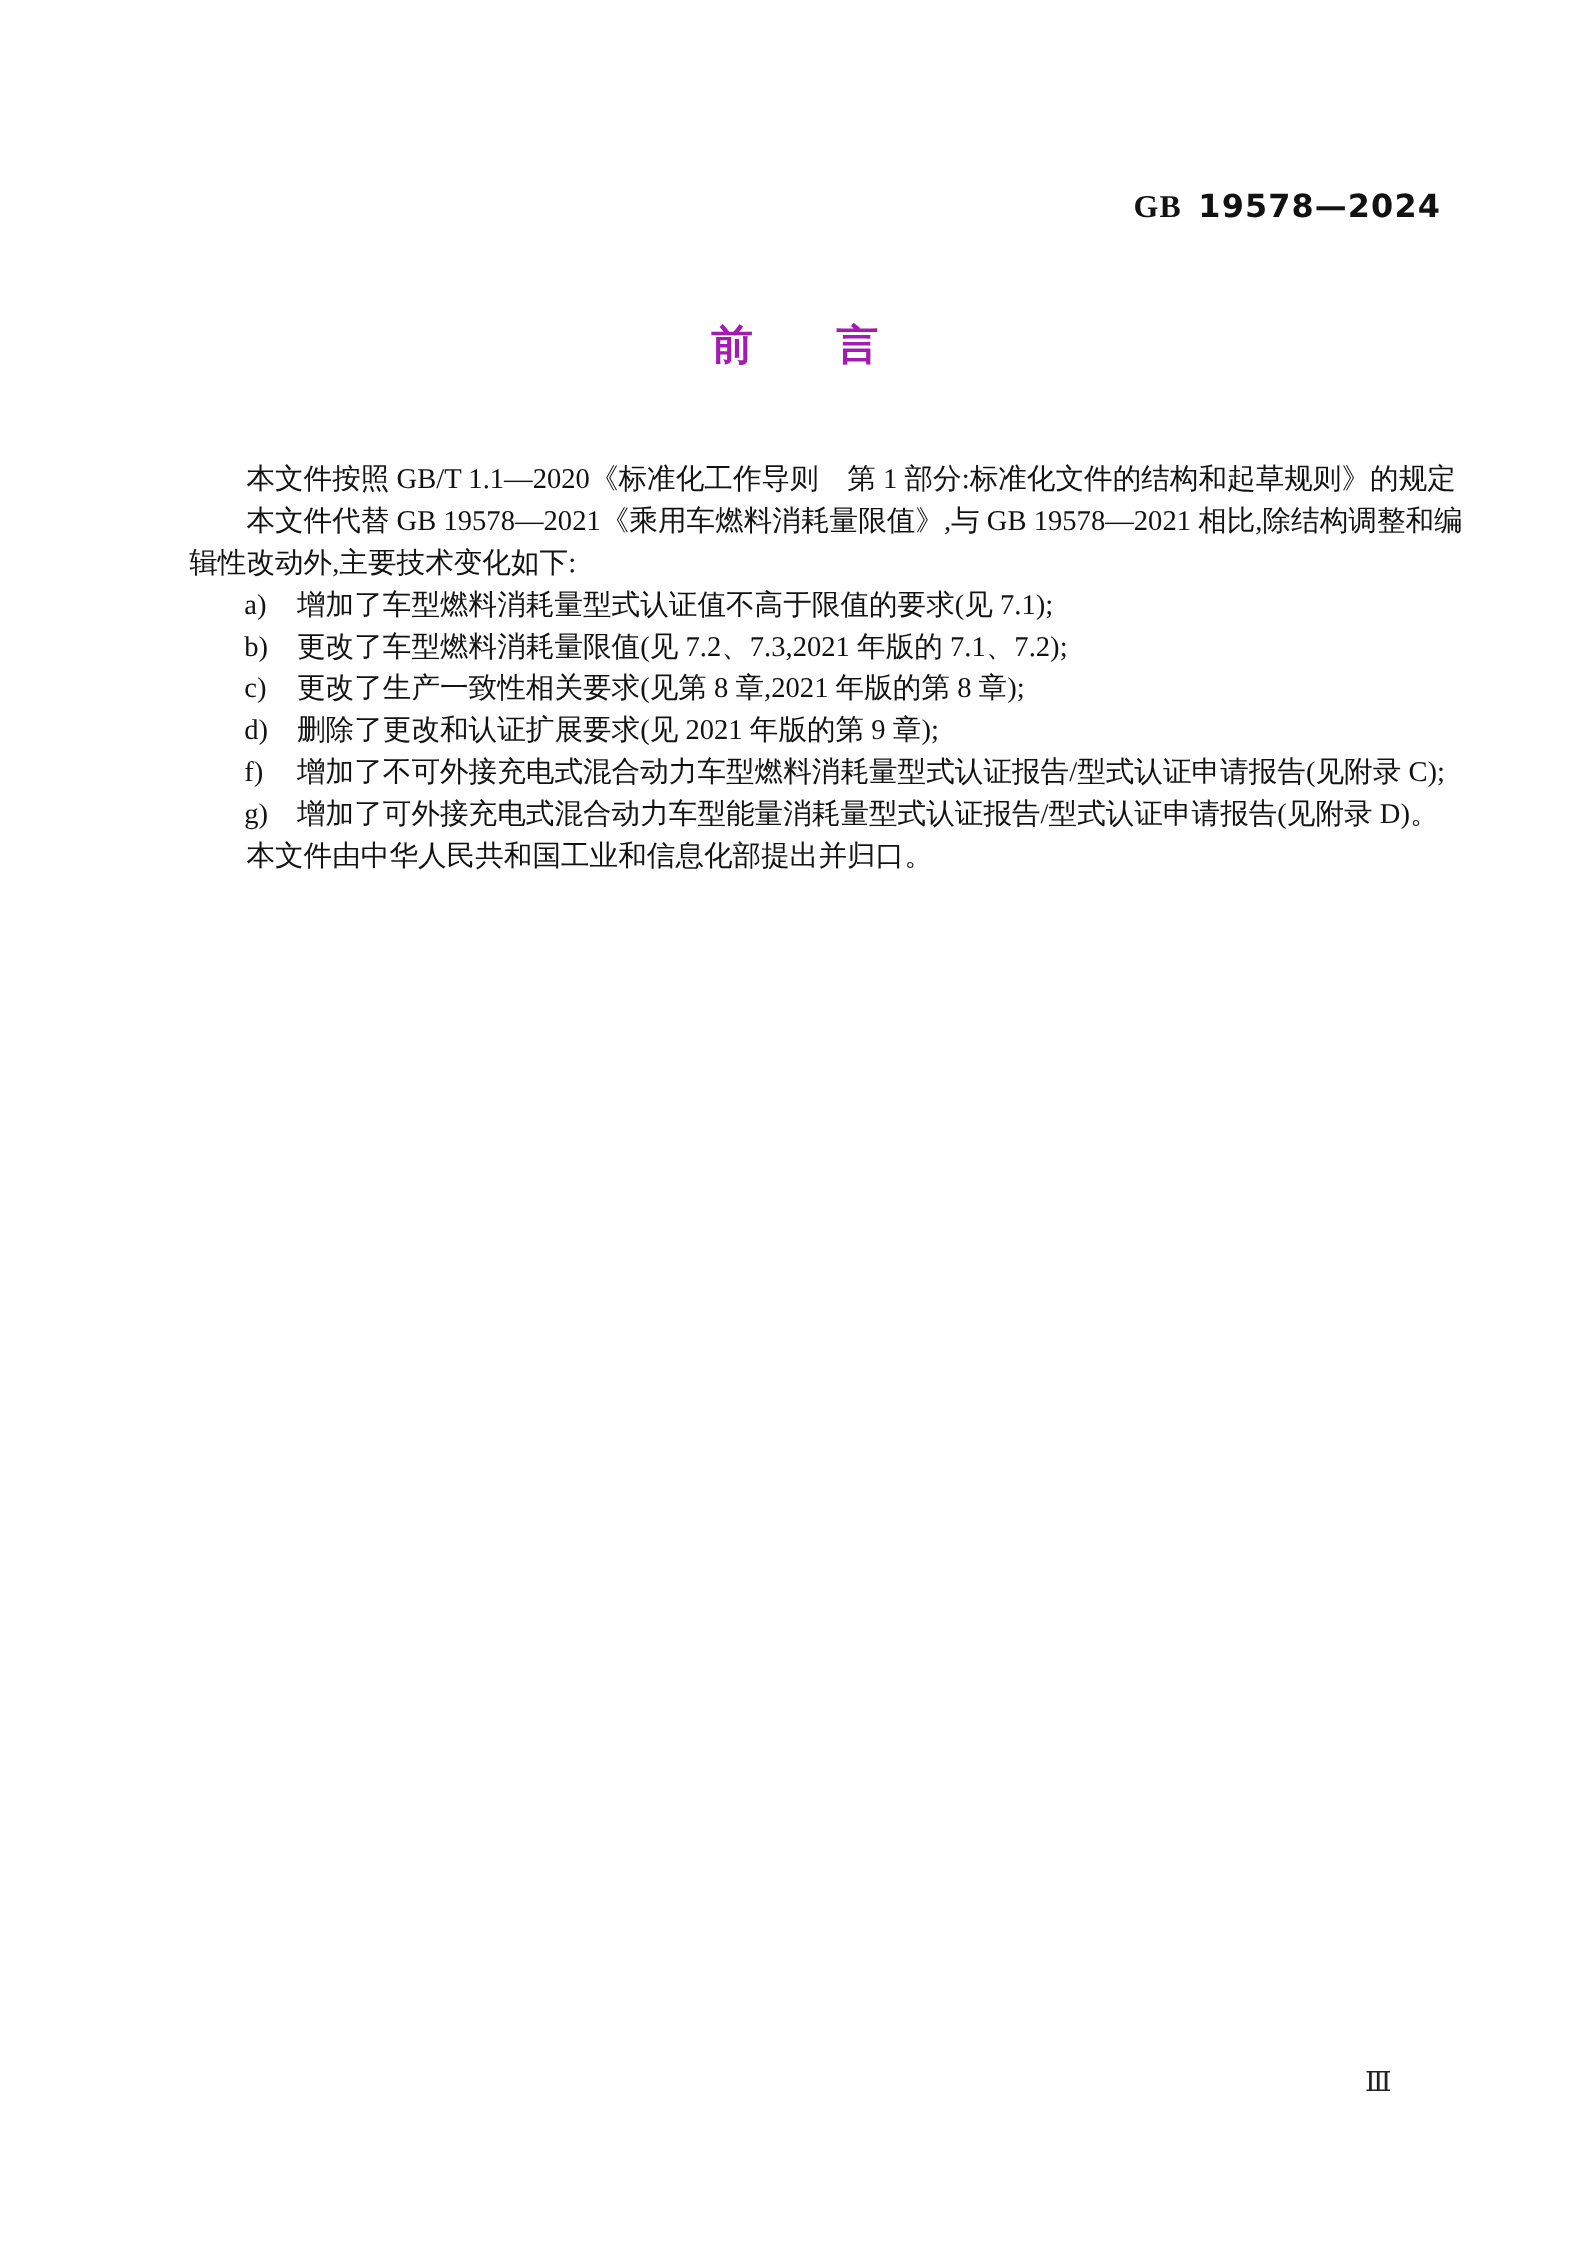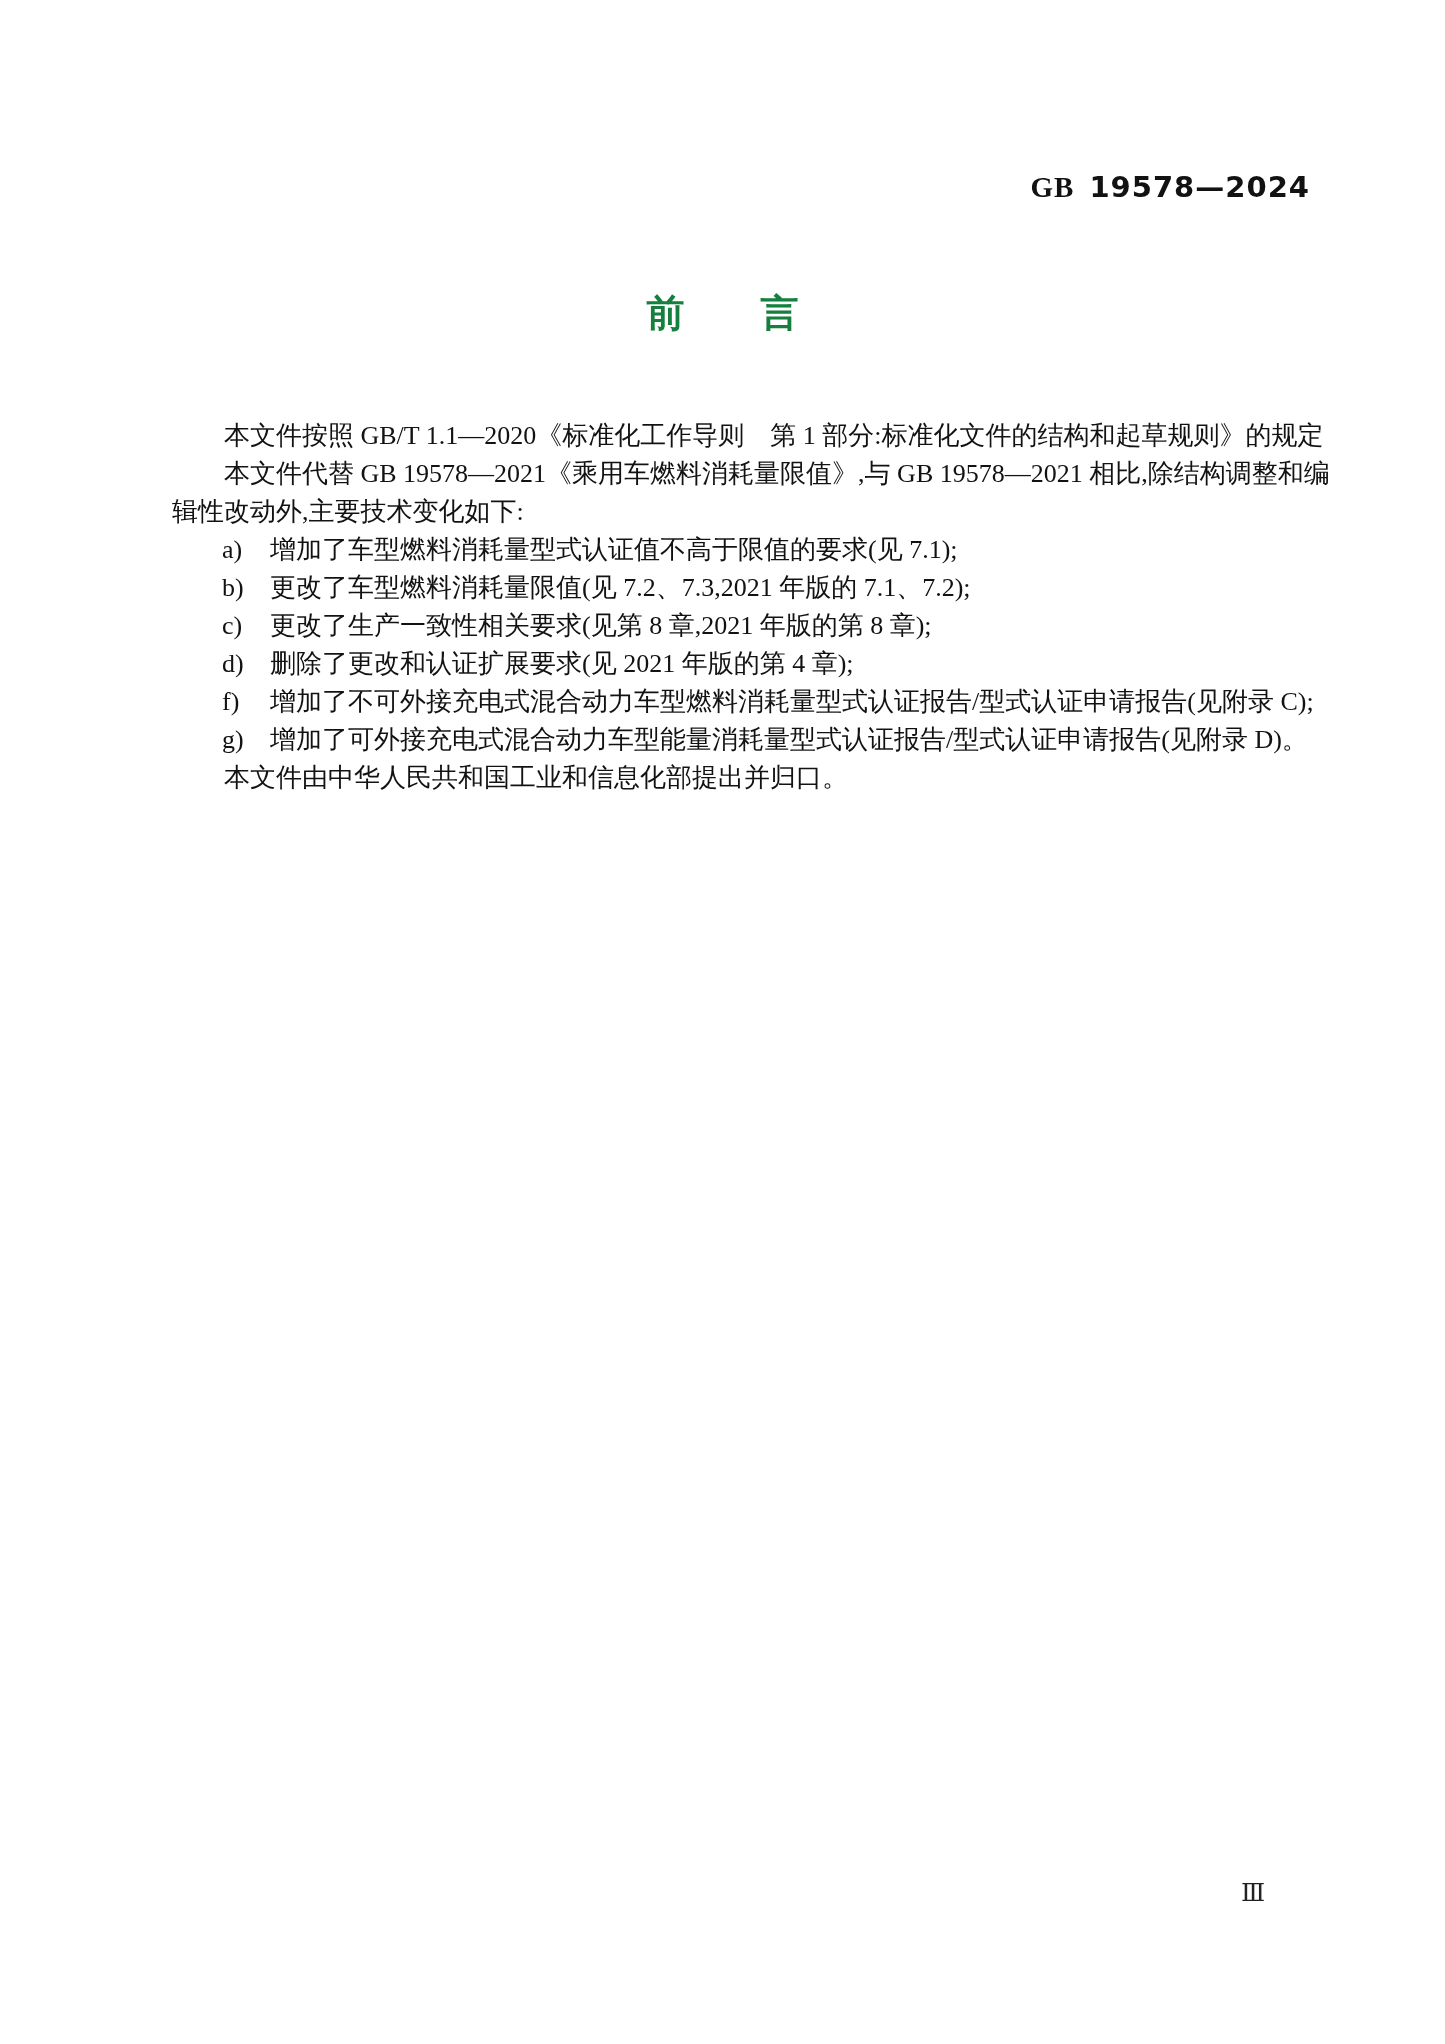--- a/index.html
+++ b/index.html
@@ -21,21 +21,21 @@
   .code-org { font-family: "Liberation Serif", "DejaVu Serif", serif; letter-spacing: 1px; }
   .code-num {
     font-family: "DejaVu Sans", "Liberation Sans", sans-serif;
     font-weight: 600; margin-left: 15px; letter-spacing: 1px;
   }
 
   .doc-title {
     position: absolute; top: 292px; left: 0; width: 1445px; margin: 0;
     text-align: center;
     font-family: "DejaVu Sans", "Liberation Sans", sans-serif;
-    font-size: 38px; line-height: 42px; font-weight: bold; color: #15803d;
+    font-size: 38px; line-height: 42px; font-weight: bold; color: #a21caf;
   }
 
   .content {
     position: absolute; left: 172px; top: 417px; width: 1118px;
     font-size: 26px;
   }
   .line { line-height: 38px; height: 38px; white-space: nowrap; }
   .indent { padding-left: 52px; }
   .item { padding-left: 50px; }
   .item-label { display: inline-block; width: 48px; }
@@ -66,21 +66,21 @@
     <div class="line item">
       <span class="item-label">a)</span><span class="item-text">增加了车型燃料消耗量型式认证值不高于限值的要求(见 7.1);</span>
     </div>
     <div class="line item">
       <span class="item-label">b)</span><span class="item-text">更改了车型燃料消耗量限值(见 7.2、7.3,2021 年版的 7.1、7.2);</span>
     </div>
     <div class="line item">
       <span class="item-label">c)</span><span class="item-text">更改了生产一致性相关要求(见第 8 章,2021 年版的第 8 章);</span>
     </div>
     <div class="line item">
-      <span class="item-label">d)</span><span class="item-text">删除了更改和认证扩展要求(见 2021 年版的第 4 章);</span>
+      <span class="item-label">d)</span><span class="item-text">删除了更改和认证扩展要求(见 2021 年版的第 9 章);</span>
     </div>
     <div class="line item">
       <span class="item-label">f)</span><span class="item-text">增加了不可外接充电式混合动力车型燃料消耗量型式认证报告/型式认证申请报告(见附录 C);</span>
     </div>
     <div class="line item">
       <span class="item-label">g)</span><span class="item-text">增加了可外接充电式混合动力车型能量消耗量型式认证报告/型式认证申请报告(见附录 D)。</span>
     </div>
 
     <div class="line indent">本文件由中华人民共和国工业和信息化部提出并归口。</div>
 

